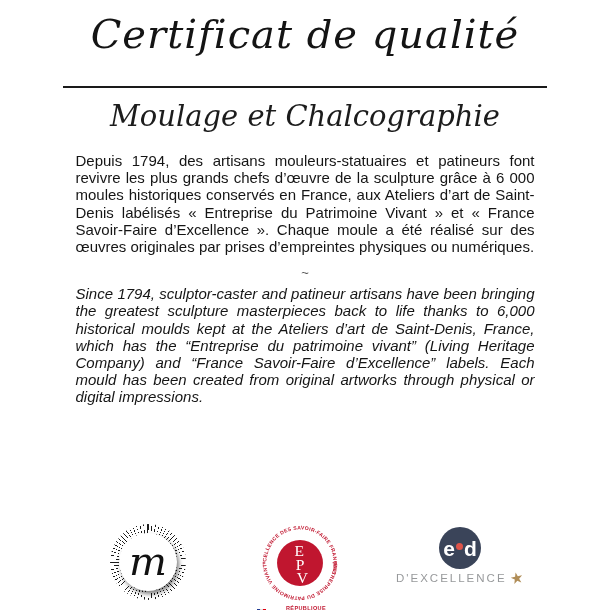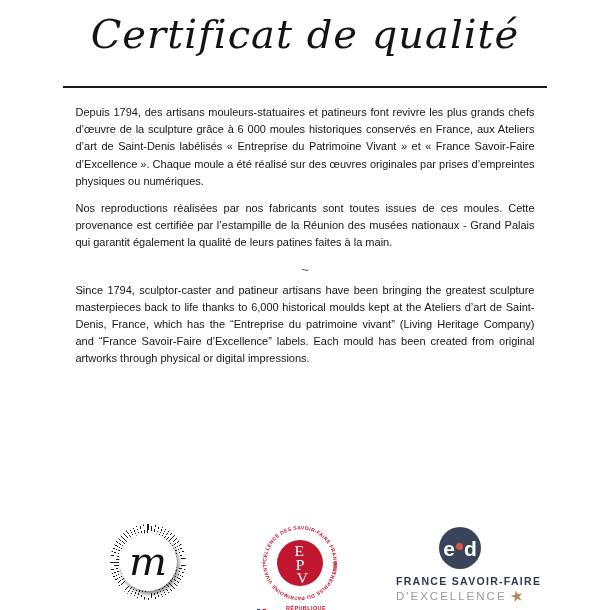--- a/index.html
+++ b/index.html
@@ -10,23 +10,23 @@
   
   .title{margin:0;padding-top:8px;text-align:center;
          font:italic 400 40px/52px "DejaVu Serif",serif;color:#141414;letter-spacing:1px;}
   .divider{width:484px;height:2px;background:#1a1a1a;margin:26px auto 0 auto;}
   .subtitle{text-align:center;font:italic 400 29px/40px "DejaVu Serif",serif;color:#1c1c1c;}
   .subtitle.first{margin-top:14px;}
   .subtitle.second{margin-top:8px;}
 
   
   .content{width:459px;margin:16px auto 0 auto;}
-  .content p{margin:0 0 10px 0;font-size:11px;line-height:17.2px;
+  .content p{margin:0 0 10px 0;font-size:15px;line-height:17.2px;
              text-align:justify;color:#151515;}
-  .content p.en{}
+  .content p.en{font-style:italic;}
   .tilde{text-align:center;font-size:13px;line-height:16px;color:#555;margin:2px 0 4px 0;}
 
   
   .footer{position:absolute;left:0;top:522px;width:610px;height:88px;}
 
   
   .logo-rmn{position:absolute;left:110px;top:2px;width:76px;height:76px;}
   .burst{position:absolute;inset:0;border-radius:50%;
          background:repeating-conic-gradient(#1b1b1b 0deg 0.9deg,#ffffff 0.9deg 5.6deg);}
   .m-core{position:absolute;inset:9px;border-radius:50%;background:#fff;
@@ -64,24 +64,24 @@
            transform:rotate(-12deg);vertical-align:-1px;}
 </style>
 </head>
 <body>
 
 <div class="page">
 
   <h1 class="title">Certificat de qualité</h1>
   <div class="divider"></div>
 
+  <div class="subtitle second">Moulage et Chalcographie</div>
 
   <div class="content">
     <p class="fr">Depuis 1794, des artisans mouleurs-statuaires et patineurs font revivre les plus grands chefs d’œuvre de la sculpture grâce à 6 000 moules historiques conservés en France, aux Ateliers d’art de Saint-Denis labélisés « Entreprise du Patrimoine Vivant » et « France Savoir-Faire d’Excellence ». Chaque moule a été réalisé sur des œuvres originales par prises d’empreintes physiques ou numériques.</p>
-    <p class="fr">Nos reproductions réalisées par nos fabricants sont toutes issues de ces moules. Cette provenance est certifiée par l’estampille de la Réunion des musées nationaux - Grand Palais qui garantit également la qualité de leurs patines faites à la main.</p>
     <div class="tilde">~</div>
     <p class="en">Since 1794, sculptor-caster and patineur artisans have been bringing the greatest sculpture masterpieces back to life thanks to 6,000 historical moulds kept at the Ateliers d’art de Saint-Denis, France, which has the “Entreprise du patrimoine vivant” (Living Heritage Company) and “France Savoir-Faire d’Excellence” labels. Each mould has been created from original artworks through physical or digital impressions.</p>
   </div>
 
   <div class="footer">
 
     <div class="logo-rmn">
       <div class="burst"></div>
       <div class="m-core">m</div>
     </div>
@@ -113,20 +113,19 @@
         <span>RÉPUBLIQUE FRANÇAISE</span>
       </div>
     </div>
 
     <div class="logo-ed">
       <div class="ed-circle">
         <span class="letter">e</span>
         <span class="ed-dot"></span>
         <span class="letter">d</span>
       </div>
-      <div class="ed-line1">FRANCE SAVOIR-FAIRE</div>
       <div class="ed-line2">
         <span>D'EXCELLENCE</span><span class="ed-star">★</span>
       </div>
     </div>
 
   </div>
 </div>
 
 </body></html>

